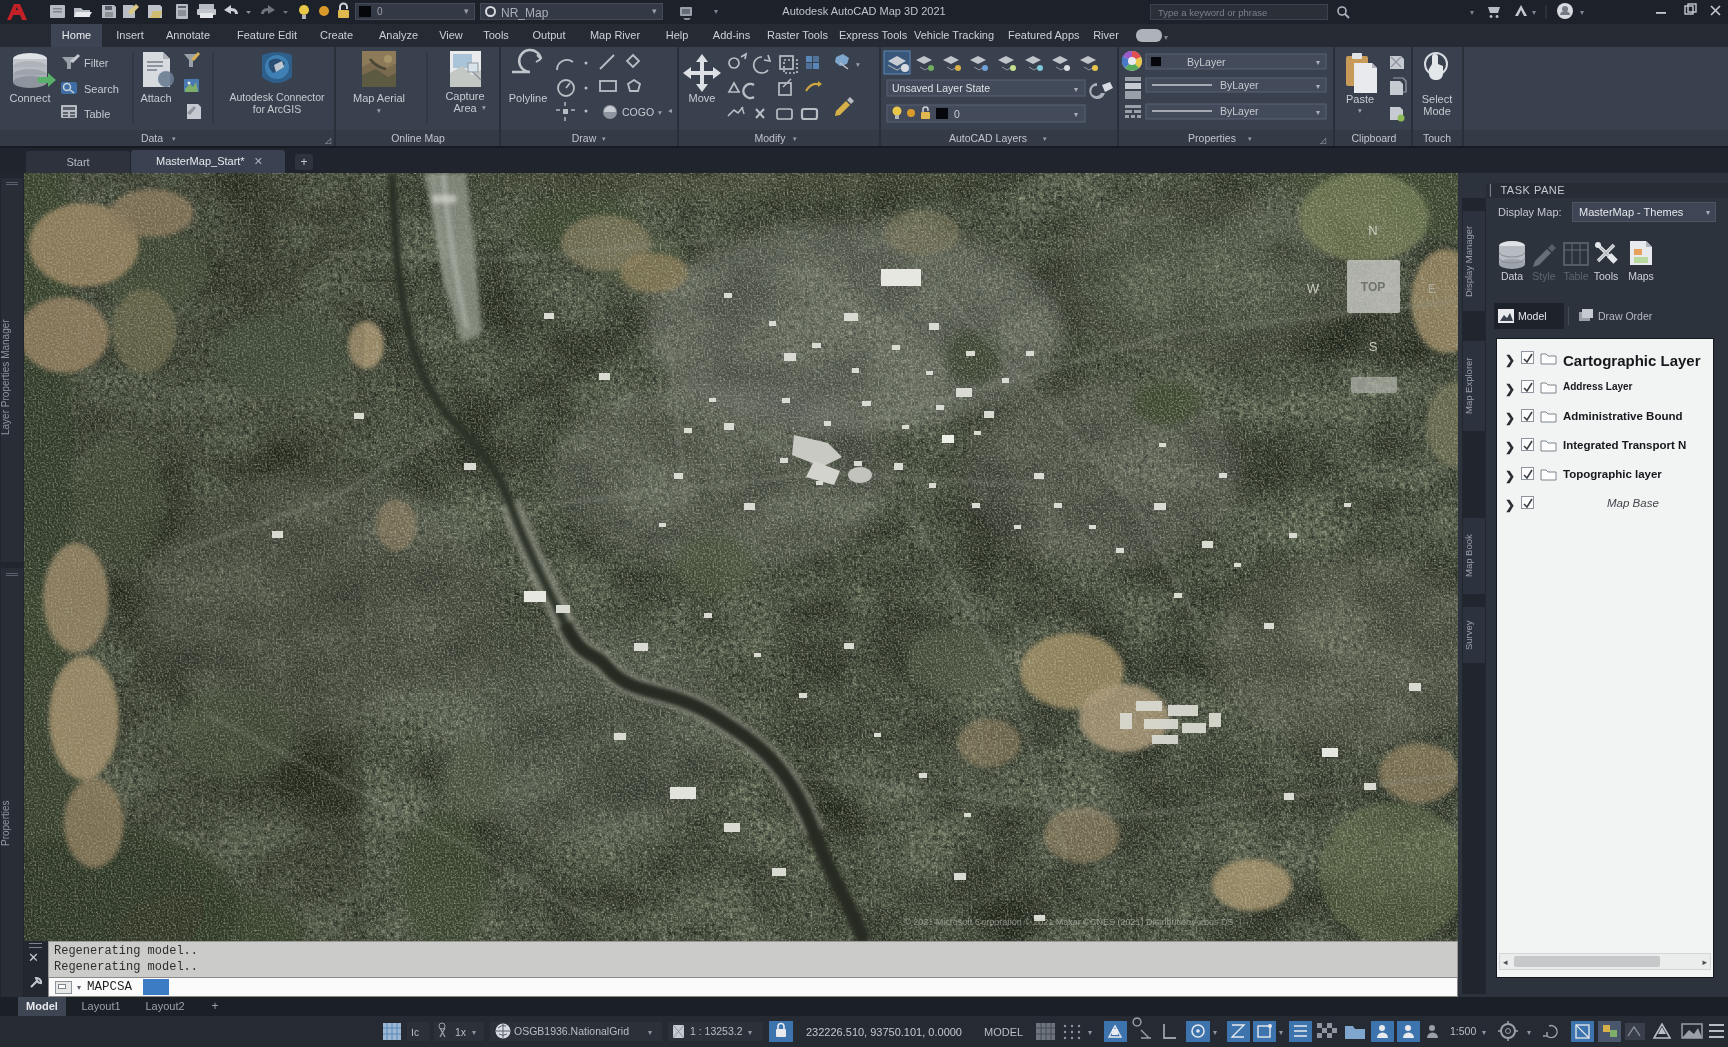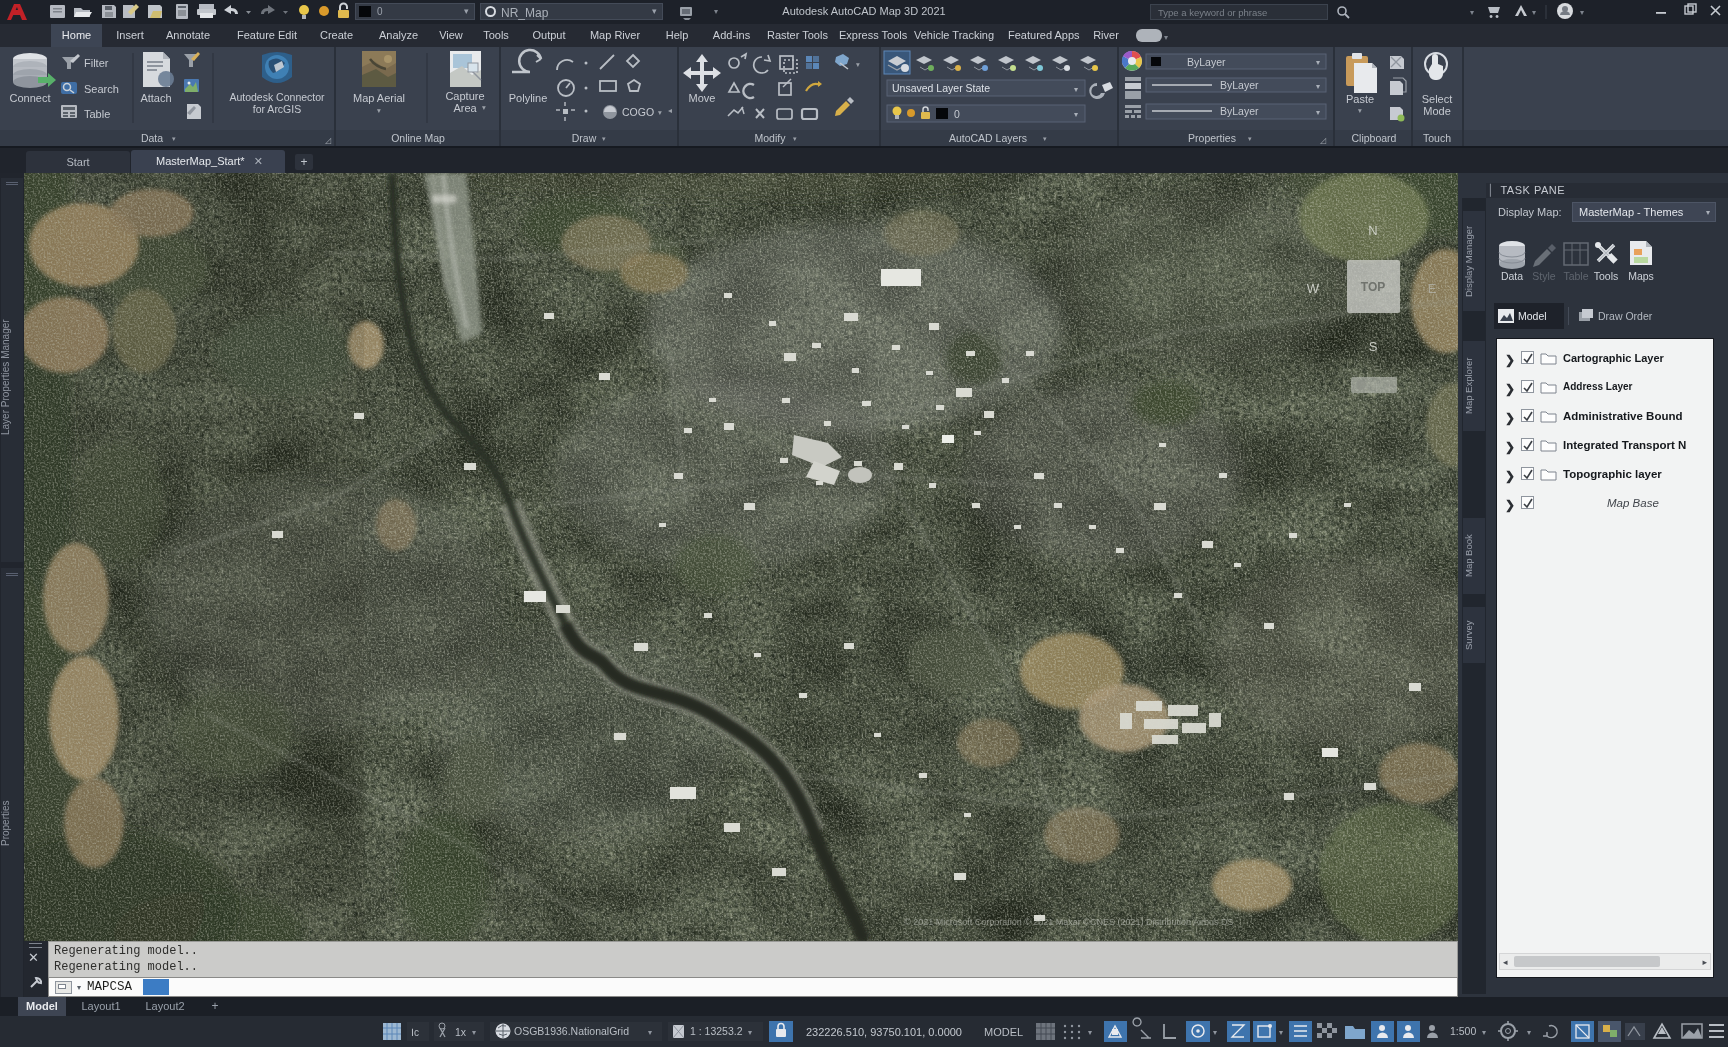--- a/index.html
+++ b/index.html
@@ -892,21 +892,21 @@
 
       <div class="abs" style="left:0;top:8px;width:216px;height:30px;">
         <span style="position:absolute;left:8px;top:6px;color:#2b2e33;font-size:12px;font-weight:bold;">❯</span>
         <span style="position:absolute;left:24px;top:4px;width:13px;height:13px;border:1px solid #8f959e;background:#fdfdfd;"></span>
         <svg style="position:absolute;left:25px;top:5px;" width="12" height="12">
             <path d="M2 7 L5 10 L10 2" stroke="#3a3e44" stroke-width="1.6" fill="none"></path>
           </svg>
         <svg style="position:absolute;left:43px;top:4px;" width="17" height="14">
             <path d="M1 3 h5 l2 2 h8 v8 h-15 Z" fill="#fdfdfd" stroke="#7e848e"></path>
           </svg>
-        <span style="position:absolute;left:66px;top:5px;color:#15181c;font-size:11px;font-weight:bold;">Cartographic Layer</span>
+        <span style="position:absolute;left:66px;top:5px;color:#15181c;font-size:15px;font-weight:bold;">Cartographic Layer</span>
       </div>
       <div class="abs" style="left:0;top:37px;width:216px;height:30px;">
         <span style="position:absolute;left:8px;top:6px;color:#2b2e33;font-size:12px;font-weight:bold;">❯</span>
         <span style="position:absolute;left:24px;top:4px;width:13px;height:13px;border:1px solid #8f959e;background:#fdfdfd;"></span>
         <svg style="position:absolute;left:25px;top:5px;" width="12" height="12">
             <path d="M2 7 L5 10 L10 2" stroke="#3a3e44" stroke-width="1.6" fill="none"></path>
           </svg>
         <svg style="position:absolute;left:43px;top:4px;" width="17" height="14">
             <path d="M1 3 h5 l2 2 h8 v8 h-15 Z" fill="#fdfdfd" stroke="#7e848e"></path>
           </svg>

